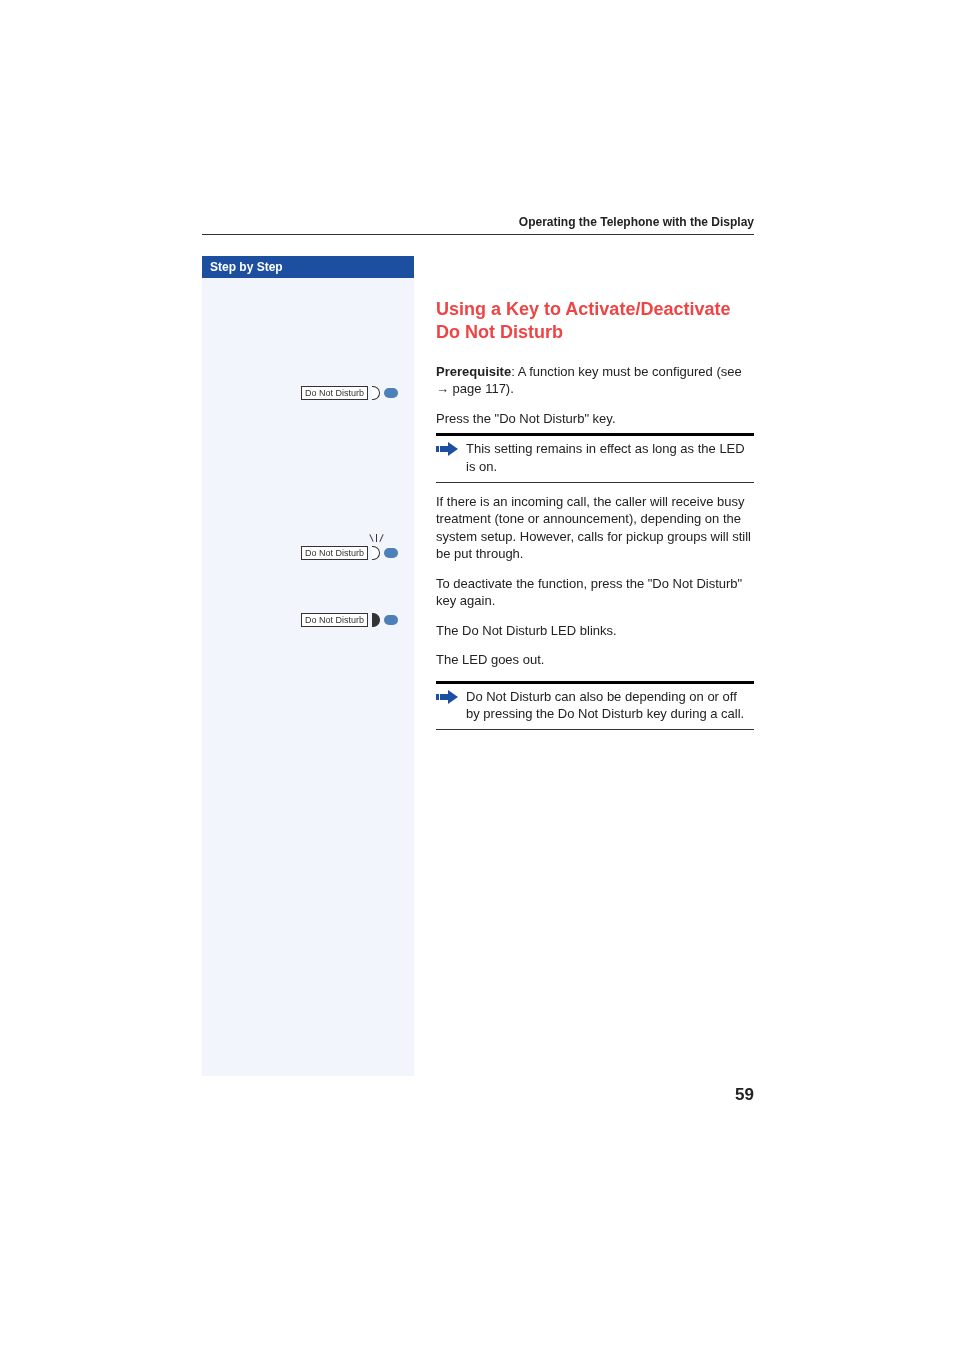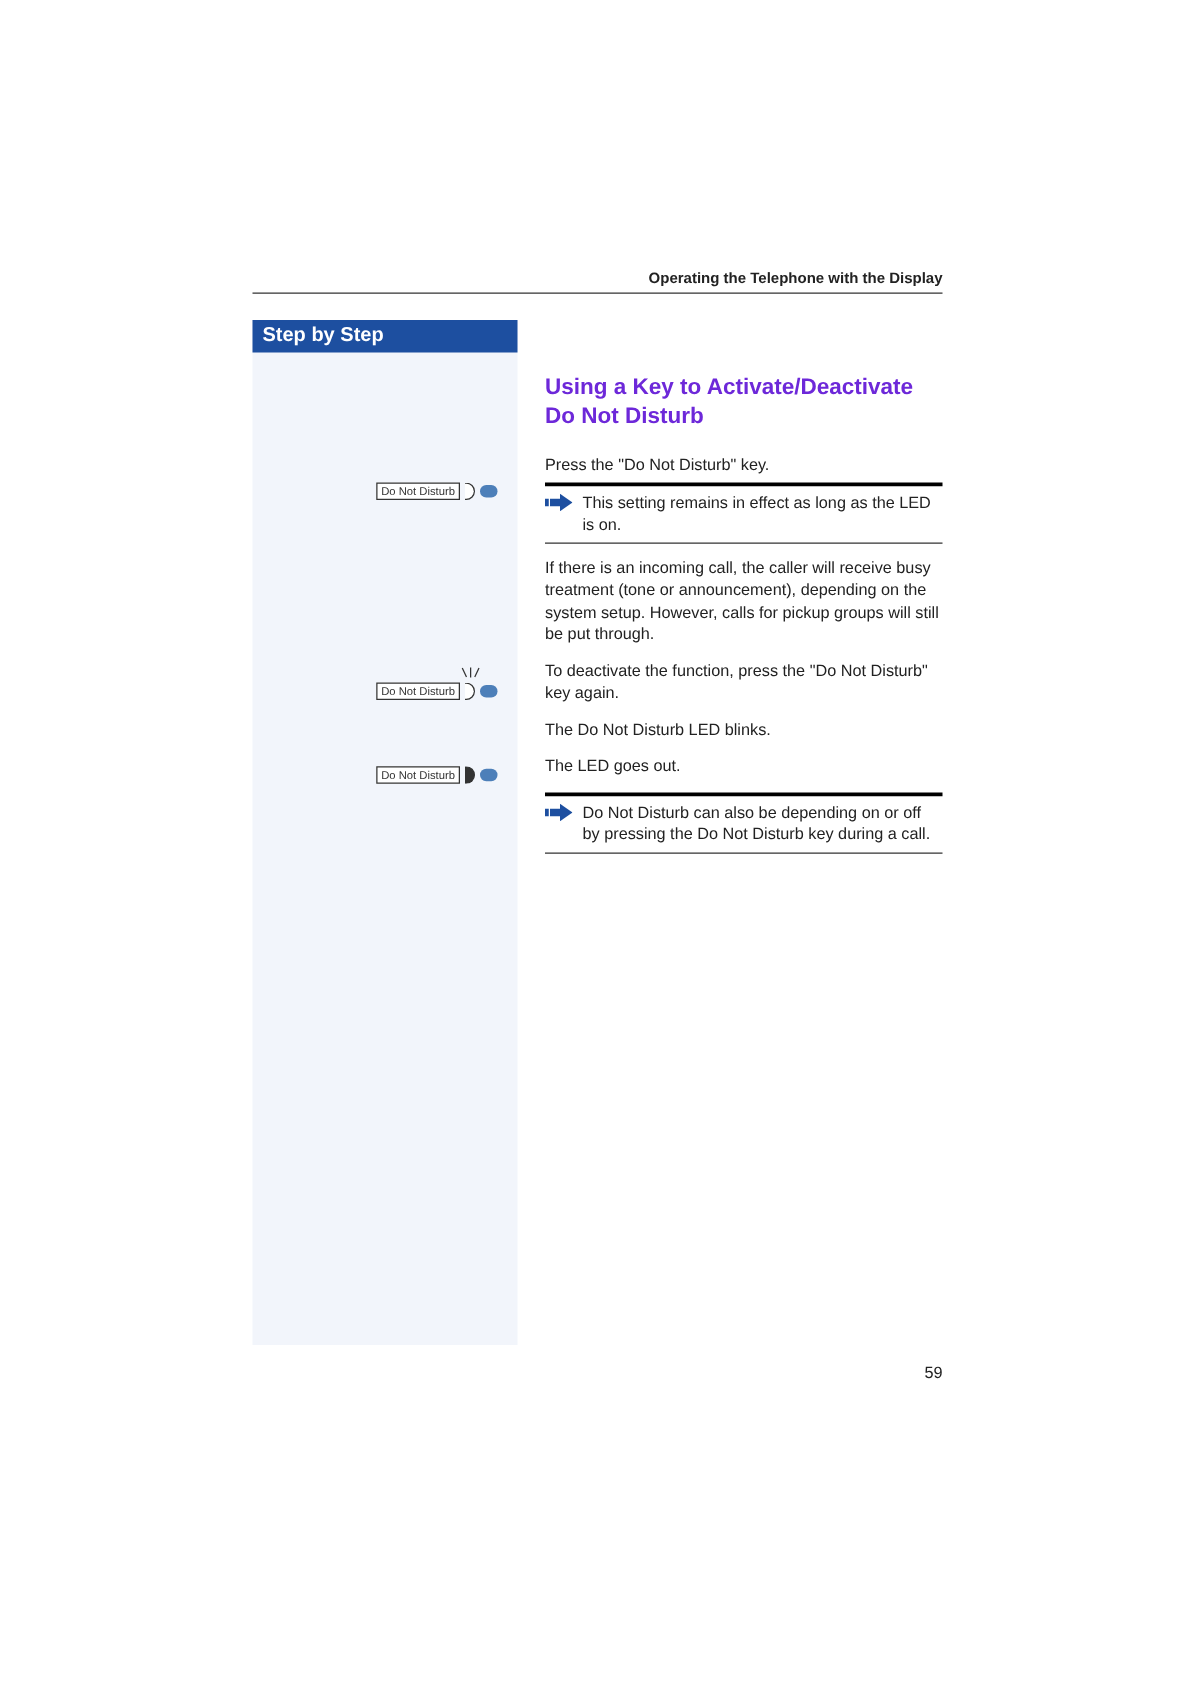--- a/index.html
+++ b/index.html
@@ -36,21 +36,21 @@
     left: 202px;
     top: 256px;
     width: 212px;
     height: 820px;
     background: #f2f5fb;
   }
   .sidebar-title {
     background: #1d4fa0;
     color: #fff;
     font-weight: bold;
-    font-size: 16px;
+    font-size: 12px;
     padding: 4px 8px;
   }
   .key-row {
     position: absolute;
     right: 16px;
     display: flex;
     align-items: center;
     gap: 4px;
   }
   .key-box {
@@ -98,21 +98,21 @@
     position: absolute;
     left: 436px;
     top: 298px;
     right: 200px;
     font-size: 13px;
     line-height: 1.35;
     color: #222;
   }
   .content h2 {
     font-size: 18px;
-    color: #6d28d9;
+    color: #ef4444;
     margin: 0 0 18px 0;
     font-weight: bold;
     line-height: 1.3;
   }
   .content p {
     margin: 0 0 12px 0;
   }
   .note-box {
     border-top: 3px solid #000000;
     border-bottom: 1px solid #333;
@@ -127,22 +127,22 @@
   .note-arrow {
     flex: 0 0 22px;
     margin-top: 2px;
   }
   .note-arrow svg { display: block; }
   .note-text { flex: 1; }
   .page-number {
     position: absolute;
     right: 200px;
     bottom: 246px;
-    font-size: 13px;
-    font-weight: normal;
+    font-size: 17px;
+    font-weight: bold;
     color: #222;
   }
   .arrow-char {
     font-family: Arial, sans-serif;
   }
 </style>
 </head>
 <body>
 
 <div class="page">
@@ -171,20 +171,23 @@
     <div class="key-row" style="top:357px;">
       <span class="key-box">Do Not Disturb</span>
       <span class="key-half-right filled"></span>
       <span class="led blue"></span>
     </div>
   </div>
 
   <div class="content">
     <h2>Using a Key to Activate/Deactivate Do Not Disturb</h2>
 
+    <p>
+      <strong>Prerequisite</strong><span>: A function key must be configured (see </span><span class="arrow-char">→</span><span> page 117).</span>
+    </p>
 
     <p style="margin-bottom:2px;">Press the "Do Not Disturb" key.</p>
 
     <div class="note-box">
       <div class="note-inner">
         <span class="note-arrow">
           <svg width="22" height="14" viewBox="0 0 22 14">
             <rect x="0" y="4" width="3" height="6" fill="#1d4fa0"></rect>
             <rect x="4" y="4" width="8" height="6" fill="#1d4fa0"></rect>
             <polygon points="12,0 22,7 12,14" fill="#1d4fa0"></polygon>

